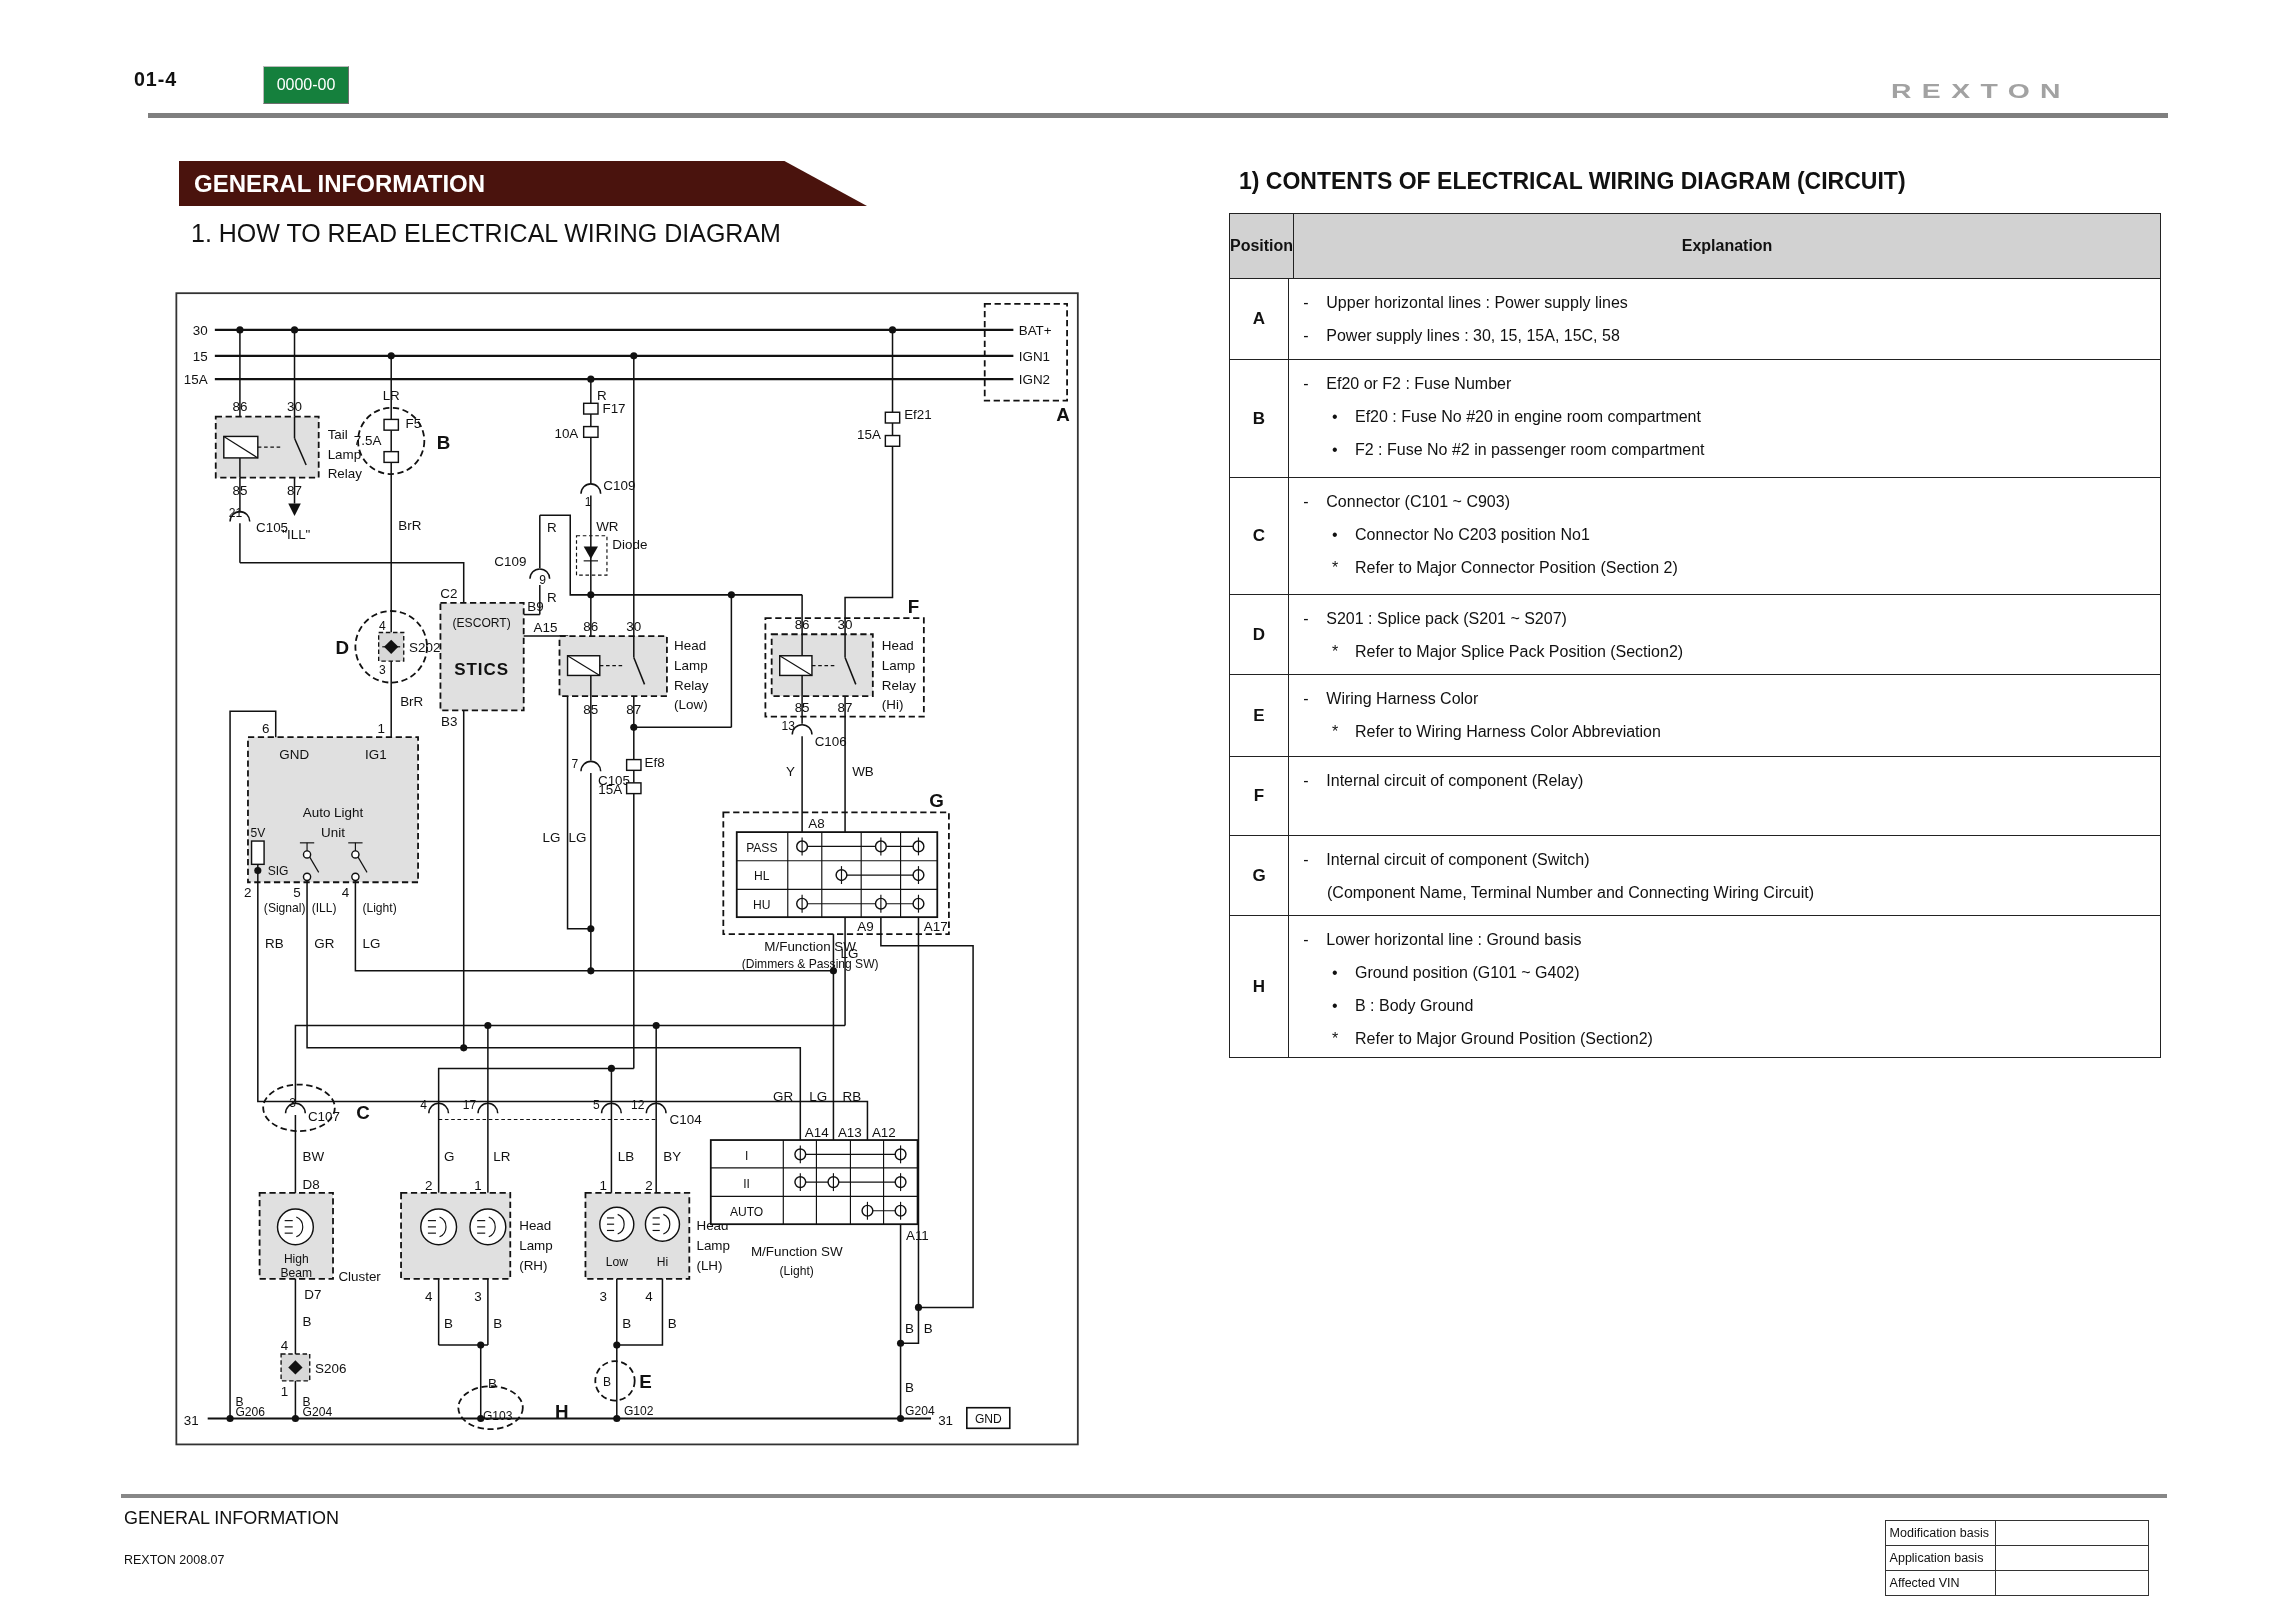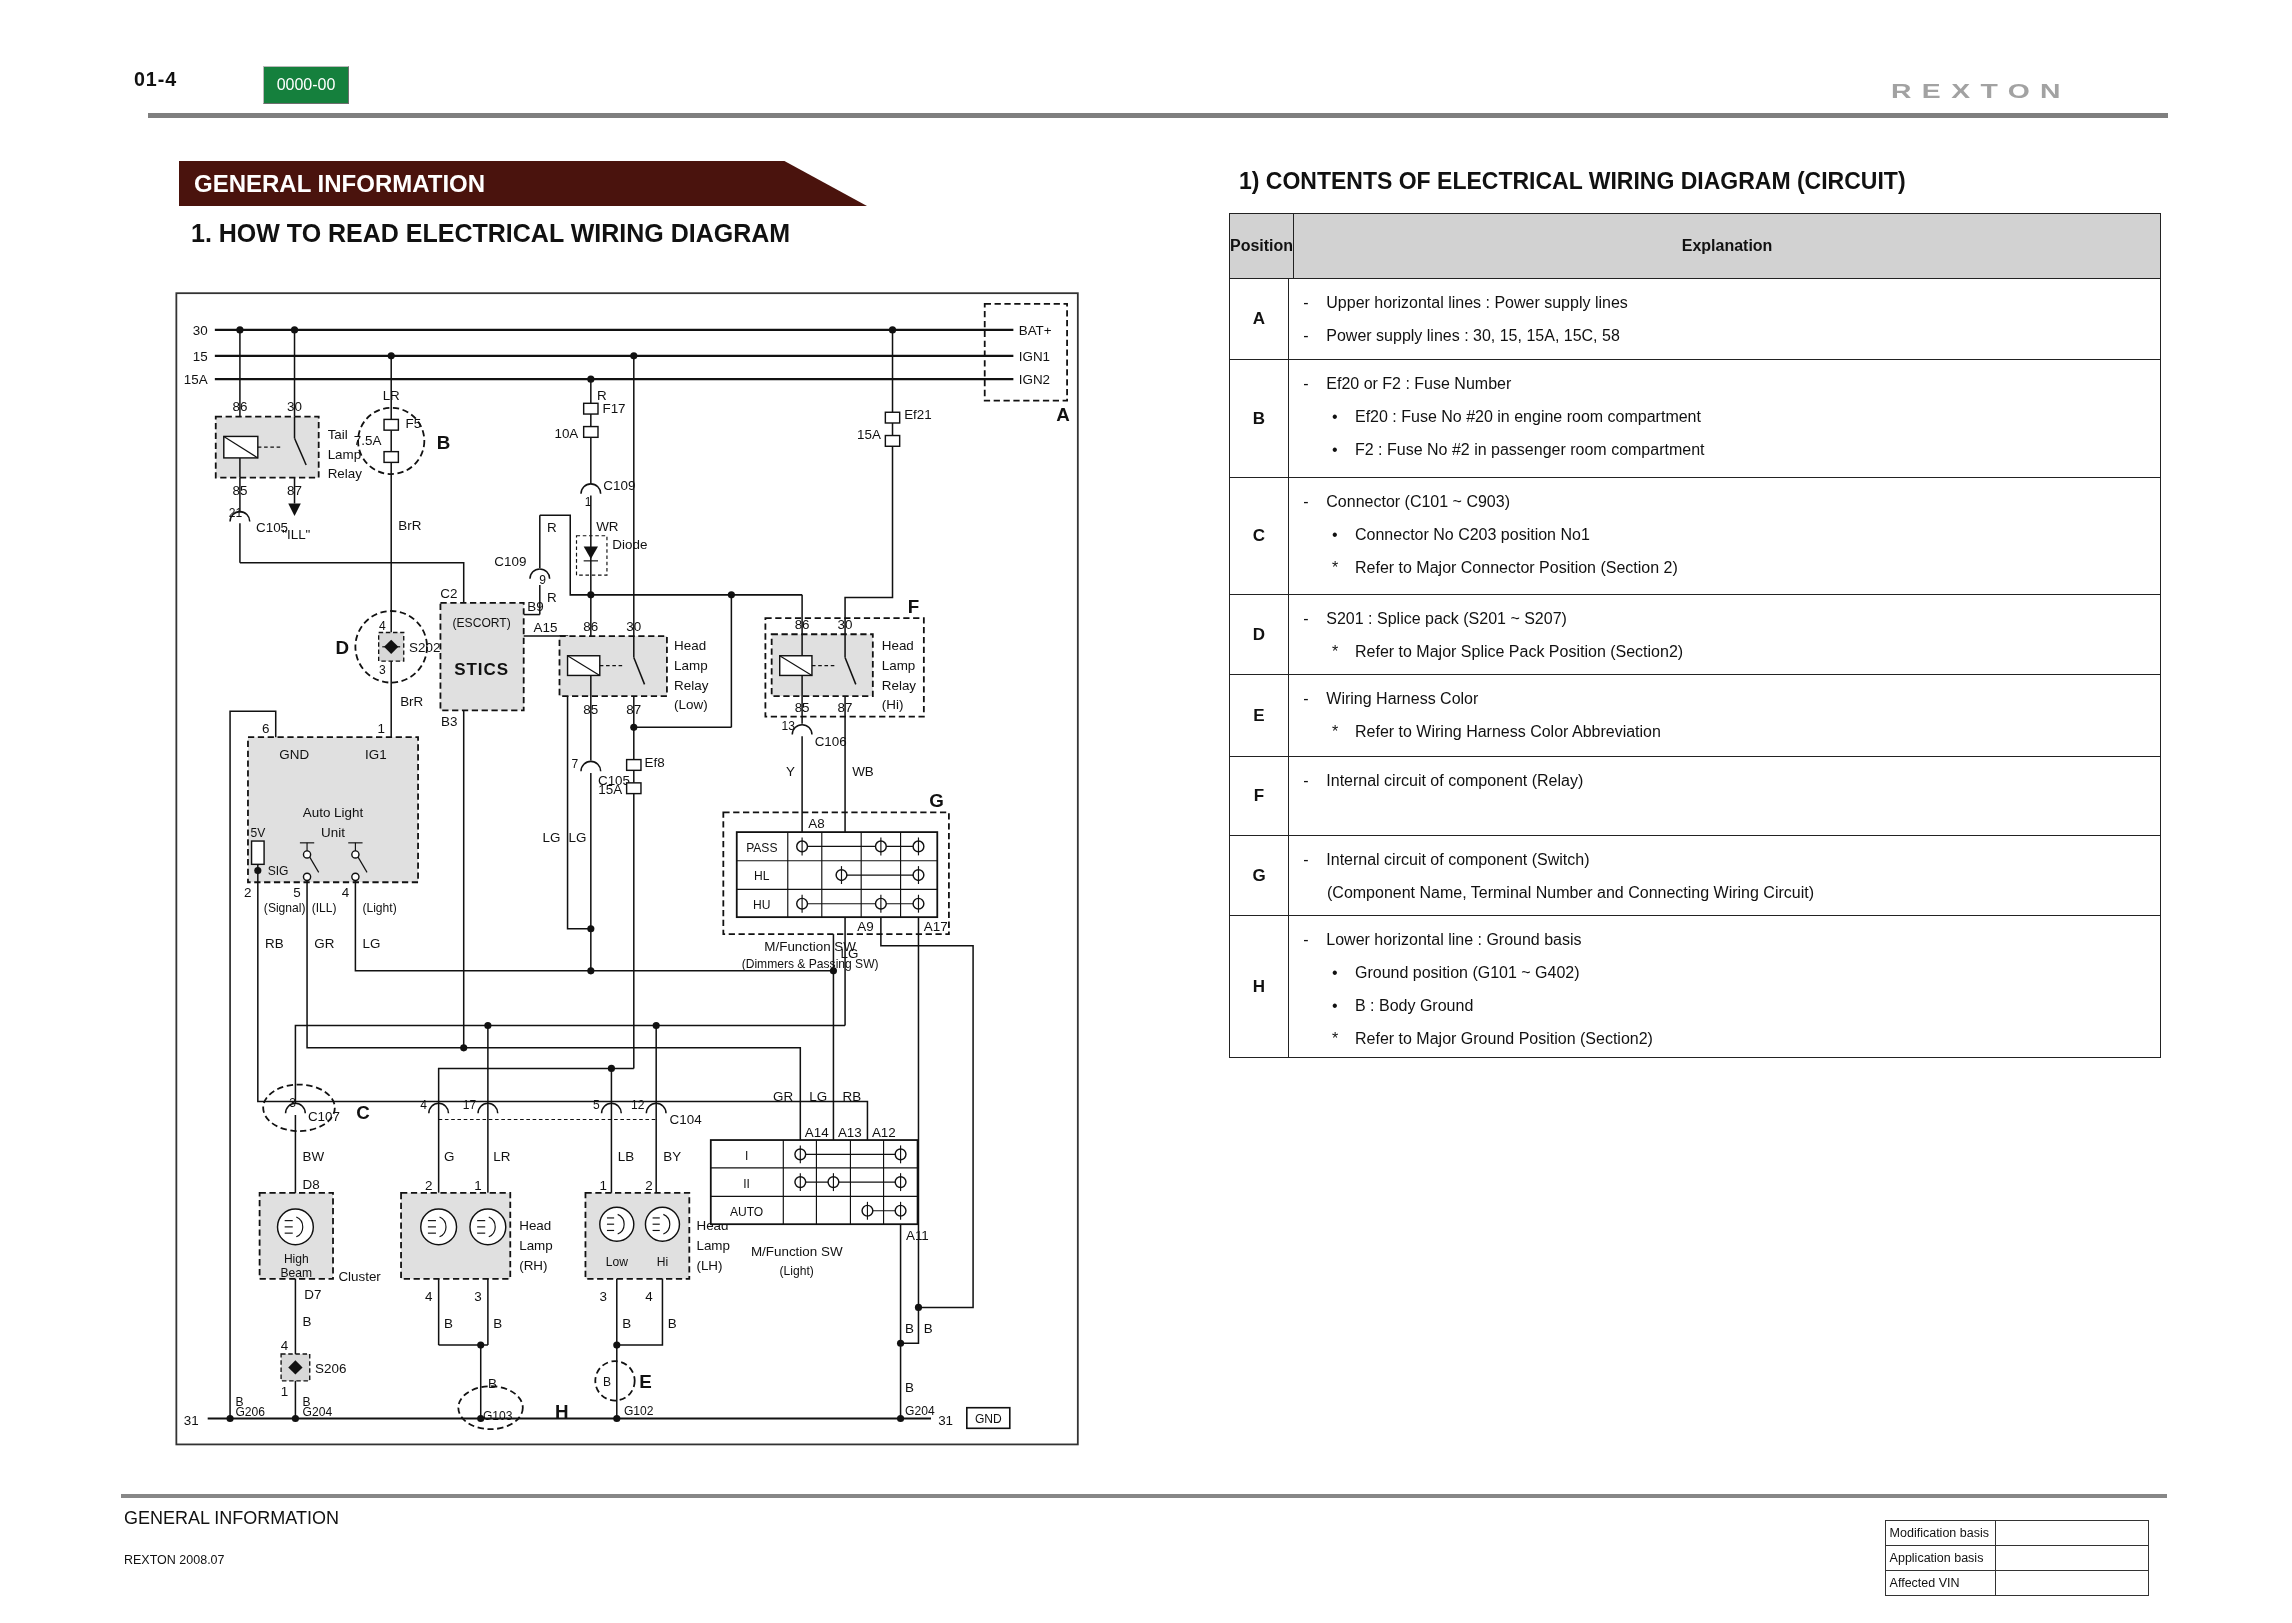--- a/index.html
+++ b/index.html
@@ -5,21 +5,21 @@
   html,body{margin:0;padding:0;background:#e8e8e8;}
   #page{position:relative;width:2293px;height:1624px;background:#ffffff;font-family:"Liberation Sans",sans-serif;color:#111;overflow:hidden;}
   .abs{position:absolute;}
   
   #pageno{left:134px;top:68px;font-size:19.7px;font-weight:bold;letter-spacing:0.9px;}
   #badge{left:215px;top:66px;width:84px;height:36px;background:#15803d;border:1.8px solid #b9b9b9;border-right-color:#6e6e6e;border-bottom-color:#6e6e6e;color:#fff;font-weight:normal;font-size:16px;display:flex;align-items:center;justify-content:center;margin-left:48px;}
   #topline{left:148px;top:113px;width:2020px;height:4.5px;background:#7f7f7f;}
   #logo{left:1891px;top:79px;font-size:27px;font-weight:bold;color:#a2a2a2;letter-spacing:9.9px;transform:scale(1.05,0.78);transform-origin:left top;}
   #banner{left:179px;top:161px;width:688px;height:45px;background:#4a130d;clip-path:polygon(0 0,88% 0,100% 100%,0 100%);}
   #banner span{display:block;padding-left:15px;line-height:45px;color:#fff;font-size:24px;font-weight:bold;}
-  #h1{left:191px;top:219px;font-size:25px;font-weight:bold;}
+  #h1{left:191px;top:219px;font-size:25px;font-weight:normal;}
   
   #rtitle{left:1239px;top:168px;font-size:23px;font-weight:bold;}
   #xtable{left:1229px;top:213px;width:930px;border:1.8px solid #222;background:#fff;}
   .xrow{display:flex;border-top:1.8px solid #222;}
   .xrow:first-child{border-top:none;}
   .pos{flex:0 0 58px;display:flex;align-items:center;justify-content:center;font-weight:bold;font-size:17px;border-right:1.8px solid #222;}
   .expl{flex:1;padding:7.2px 9px 5.4px 0;}
   .hdr{background:#d2d2d2;}
   .hdr .expl{display:flex;align-items:center;justify-content:center;padding:0;}
   .hdr-label{font-weight:bold;font-size:16px;}

